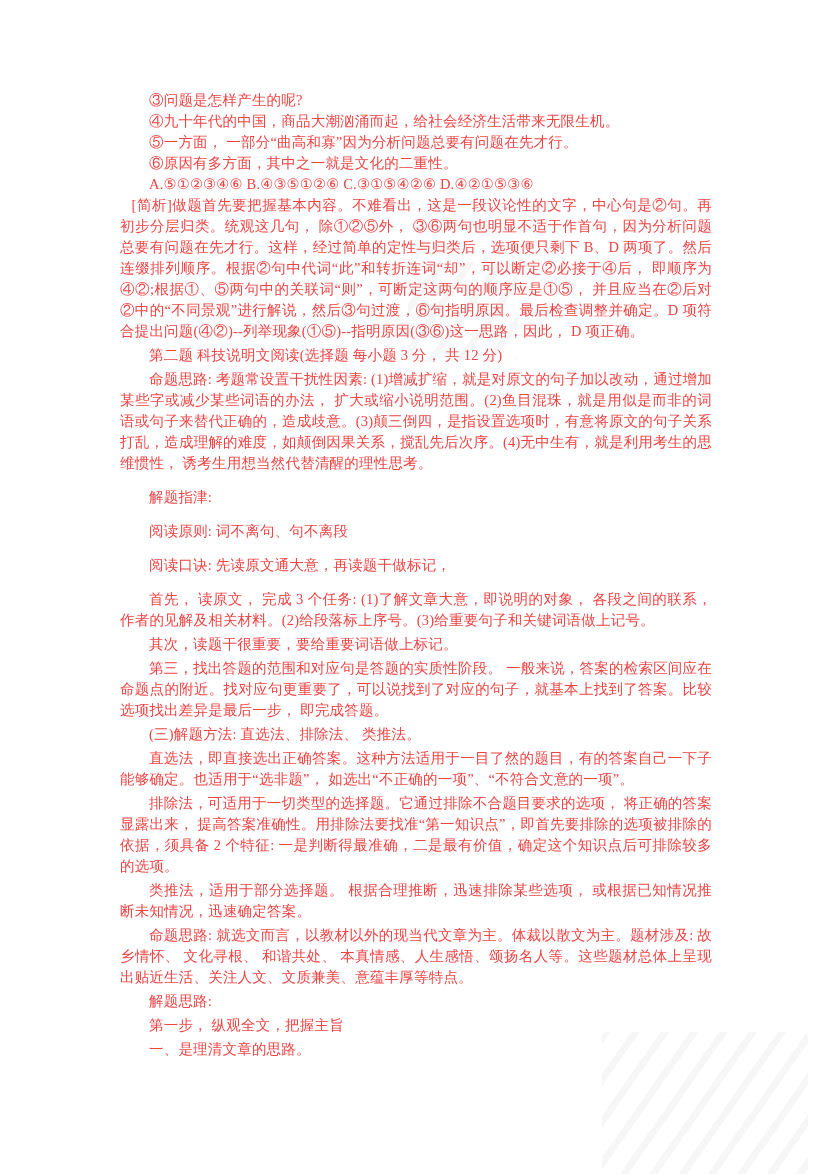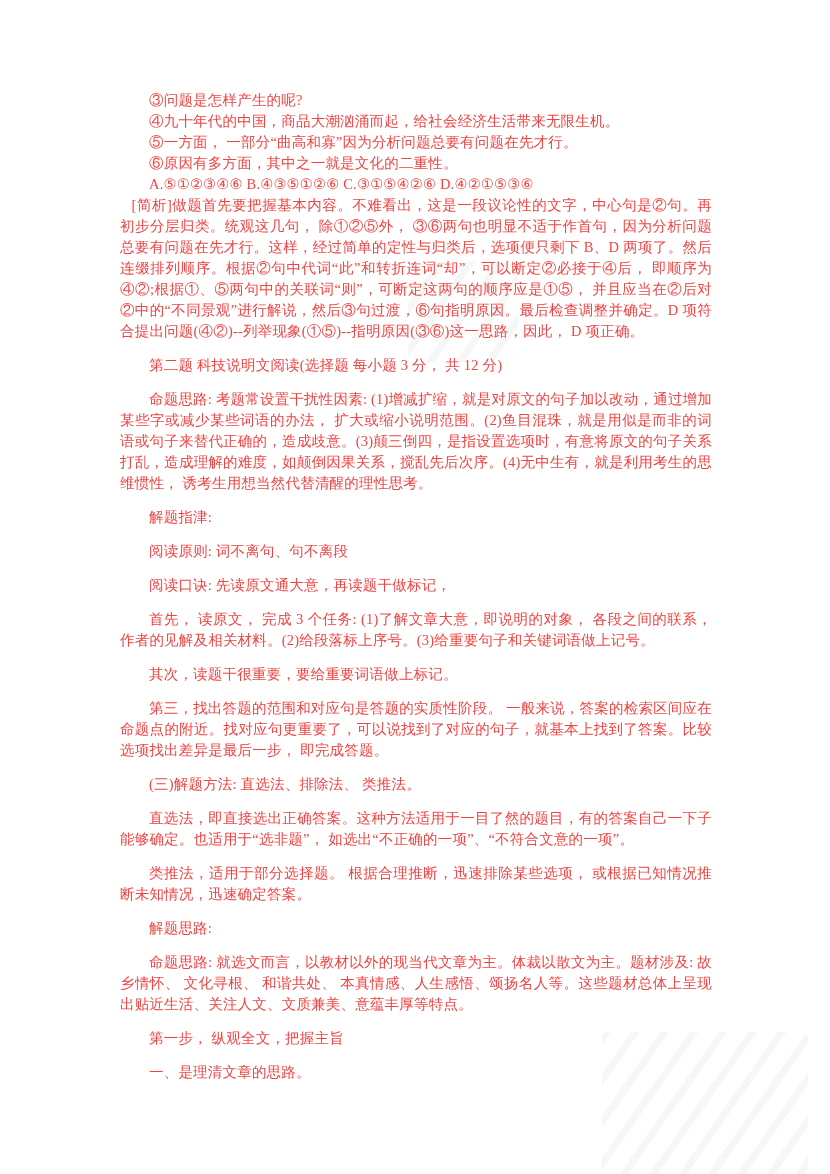--- a/index.html
+++ b/index.html
@@ -24,21 +24,21 @@
     color: #ef4444;
     font-size: 14.5px;
     line-height: 21px;
     text-align: justify;
     letter-spacing: 0.2px;
   }
   .content p { margin: 0; }
   .content p.indent { text-indent: 2em; }
   .content p.indent-sm { text-indent: 0.8em; }
   .content p.gap { margin-top: 13px; }
-  .content p.gap-sm { margin-top: 13px; }
+  .content p.gap-sm { margin-top: 3px; }
 
   .wm {
     position: absolute;
     pointer-events: none;
   }
   .wm .wm-stripes {
     width: 100%;
     height: 100%;
     background: repeating-linear-gradient(
       125deg,
@@ -66,23 +66,24 @@
     <p class="indent gap-sm">第二题  科技说明文阅读(选择题  每小题 3 分，  共 12 分)</p>
     <p class="indent gap-sm">命题思路:  考题常设置干扰性因素:  (1)增减扩缩，就是对原文的句子加以改动，通过增加某些字或减少某些词语的办法，  扩大或缩小说明范围。(2)鱼目混珠，就是用似是而非的词语或句子来替代正确的，造成歧意。(3)颠三倒四，是指设置选项时，有意将原文的句子关系打乱，造成理解的难度，如颠倒因果关系，搅乱先后次序。(4)无中生有，就是利用考生的思维惯性，  诱考生用想当然代替清醒的理性思考。</p>
     <p class="indent gap">解题指津:</p>
     <p class="indent gap">阅读原则:  词不离句、句不离段</p>
     <p class="indent gap">阅读口诀:   先读原文通大意，再读题干做标记，</p>
     <p class="indent gap">首先，  读原文，  完成 3 个任务:   (1)了解文章大意，即说明的对象，  各段之间的联系，作者的见解及相关材料。(2)给段落标上序号。(3)给重要句子和关键词语做上记号。</p>
     <p class="indent gap-sm">其次，读题干很重要，要给重要词语做上标记。</p>
     <p class="indent gap-sm">第三，找出答题的范围和对应句是答题的实质性阶段。  一般来说，答案的检索区间应在命题点的附近。找对应句更重要了，可以说找到了对应的句子，就基本上找到了答案。比较选项找出差异是最后一步，  即完成答题。</p>
     <p class="indent gap-sm">(三)解题方法: 直选法、排除法、  类推法。</p>
     <p class="indent gap-sm">直选法，即直接选出正确答案。这种方法适用于一目了然的题目，有的答案自己一下子能够确定。也适用于“选非题”，  如选出“不正确的一项”、“不符合文意的一项”。</p>
+    <p class="indent gap-sm">排除法，可适用于一切类型的选择题。它通过排除不合题目要求的选项，  将正确的答案显露出来，  提高答案准确性。用排除法要找准“第一知识点”，即首先要排除的选项被排除的依据，须具备 2 个特征:   一是判断得最准确，二是最有价值，确定这个知识点后可排除较多的选项。</p>
     <p class="indent gap-sm">类推法，适用于部分选择题。  根据合理推断，迅速排除某些选项，  或根据已知情况推断未知情况，迅速确定答案。</p>
+    <p class="indent gap-sm">命题思路:   就选文而言，以教材以外的现当代文章为主。体裁以散文为主。题材涉及: 故乡情怀、  文化寻根、  和谐共处、  本真情感、人生感悟、颂扬名人等。这些题材总体上呈现出贴近生活、关注人文、文质兼美、意蕴丰厚等特点。</p>
     <p class="indent gap-sm">解题思路:</p>
-    <p class="indent gap-sm">命题思路:   就选文而言，以教材以外的现当代文章为主。体裁以散文为主。题材涉及: 故乡情怀、  文化寻根、  和谐共处、  本真情感、人生感悟、颂扬名人等。这些题材总体上呈现出贴近生活、关注人文、文质兼美、意蕴丰厚等特点。</p>
     <p class="indent gap-sm">第一步，  纵观全文，把握主旨</p>
     <p class="indent gap-sm">一、是理清文章的思路。</p>
   </div>
 
   <div class="wm wm-center">
     <div class="wm-stripes"></div>
   </div>
   <div class="wm wm-bottom">
     <div class="wm-stripes"></div>
   </div>

